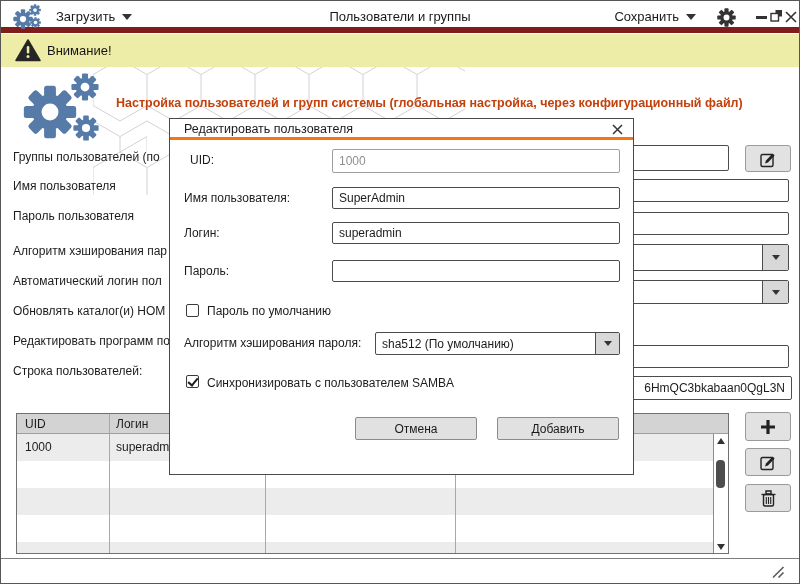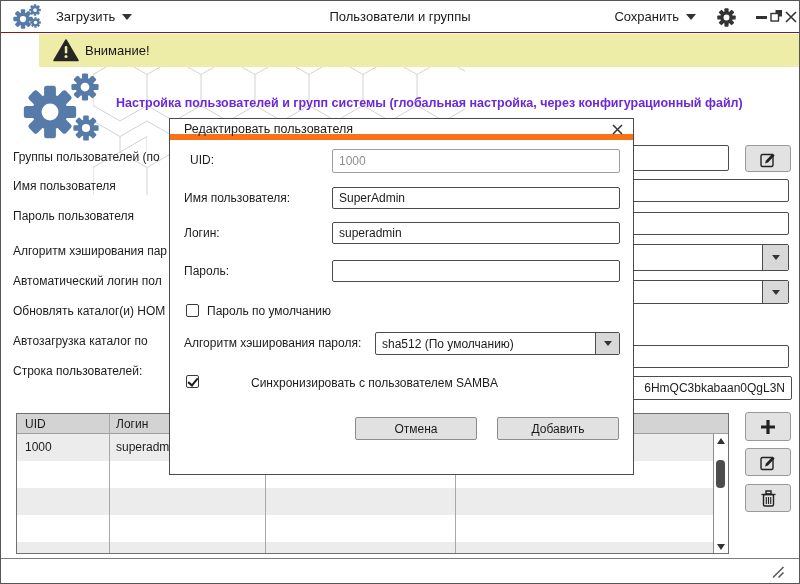--- a/index.html
+++ b/index.html
@@ -2,38 +2,38 @@
 <html><head>
 <meta charset="utf-8">
 <style>
   * { margin:0; padding:0; box-sizing:border-box; }
   html,body { width:800px; height:584px; font-family:"Liberation Sans", sans-serif; background:#fff; }
   #app { position:absolute; left:0; top:0; width:800px; height:584px; background:#fff;
          border:1px solid #565656; overflow:hidden; }
 
   
   .topbar { position:absolute; left:0; top:0; right:0; height:32px; background:#fff;
-            border-bottom:1px solid #7f1d1d; z-index:10; }
+            border-bottom:6px solid #7f1d1d; z-index:10; }
   .tb-text { font-size:13px; color:#1a1a1a; }
   .menu-btn { position:absolute; top:0; height:31px; display:flex; align-items:center; gap:7px; cursor:default; }
   .tri-down { width:0; height:0; border-left:5px solid transparent; border-right:5px solid transparent;
               border-top:6px solid #333; }
   .tri-down.sm { border-left-width:4px; border-right-width:4px; border-top-width:5px; }
   .win-title { position:absolute; left:250px; right:250px; top:0; height:31px; line-height:31px;
                text-align:center; font-size:13px; color:#1a1a1a; }
   .winctl { position:absolute; top:9px; width:14px; height:14px; display:flex; align-items:center; justify-content:center; }
 
   
-  .warnbar { position:absolute; left:0; top:33px; right:0; height:33px; background:#eeeda8; z-index:5;margin-left:38px; }
+  .warnbar { position:absolute; left:0; top:33px; right:0; height:33px; background:#eeeda8; z-index:5; }
   .warn-text { position:absolute; left:46px; top:0; height:33px; line-height:33px; font-size:13px; color:#151515; }
 
   
   .hexwrap { position:absolute; left:92px; top:58px; z-index:1; }
   .heading { position:absolute; left:115px; top:95px; width:680px; font-size:12.5px; font-weight:bold;
-             color:#6d28d9; z-index:2; white-space:nowrap; }
+             color:#c2410c; z-index:2; white-space:nowrap; }
   .lbl { position:absolute; left:12px; font-size:12px; color:#1c1c1c; white-space:nowrap; z-index:2; }
   .inp { position:absolute; border:1px solid #4c4c4c; border-radius:2px; background:#fff; font-family:"Liberation Sans",sans-serif;
          font-size:12px; color:#1c1c1c; padding:0 6px; z-index:2; outline:none; }
   .combo { position:absolute; border:1px solid #4c4c4c; border-radius:2px; background:#fff; z-index:2; }
   .combo .val { position:absolute; left:6px; top:0; bottom:0; display:flex; align-items:center; font-size:12px; color:#1c1c1c; }
   .combo .cbtn { position:absolute; right:0; top:0; bottom:0; width:26px; background:#d8d8d8;
                  border-left:1px solid #4c4c4c; display:flex; align-items:center; justify-content:center; }
   .abtn { position:absolute; width:46px; background:#e2e2e2; border:1px solid #9a9a9a; border-radius:3px;
           display:flex; align-items:center; justify-content:center; z-index:2; }
 
@@ -51,21 +51,21 @@
   .tri-dn-s { width:0; height:0; border-left:4px solid transparent; border-right:4px solid transparent; border-top:6px solid #333; }
   .sthumb { position:absolute; left:2px; top:26px; width:9px; height:28px; background:#4d4d4d; border-radius:4px; }
   .sbtn { position:absolute; left:0; right:0; height:13px; display:flex; align-items:center; justify-content:center; }
 
   
   .statusbar { position:absolute; left:0; right:0; top:557px; bottom:0; background:#fff; border-top:1px solid #7d7d7d; z-index:4; }
 
   
   .dialog { position:absolute; left:168px; top:117px; width:465px; height:357px; background:#fff;
             border:1px solid #4a4a4a; z-index:60; }
-  .dlg-titlebar { position:absolute; left:0; top:0; right:0; height:21px; border-bottom:6px solid #f97316; }
+  .dlg-titlebar { position:absolute; left:0; top:0; right:0; height:21px; border-bottom:3px solid #f97316; }
   .dlg-title { position:absolute; left:14px; top:0; height:21px; line-height:21px; font-size:12.5px; color:#1a1a1a; }
   .dlg-close { position:absolute; right:8px; top:3px; width:15px; height:15px; display:flex; align-items:center; justify-content:center; }
   .dlbl { position:absolute; left:14px; font-size:12px; color:#1c1c1c; white-space:nowrap; }
   .dinp { position:absolute; left:162px; width:288px; height:22px; border:1px solid #4c4c4c; border-radius:2px;
           font-family:"Liberation Sans",sans-serif; font-size:12px; color:#1c1c1c; padding:0 6px; background:#fff; outline:none; }
   .dinp.dim { border-color:#9f9f9f; color:#8f8f8f; }
   .cb { position:absolute; width:13px; height:13px; border:1.5px solid #3a3a3a; border-radius:2px; background:#fff; }
   .cb.checked::after { content:""; position:absolute; left:1px; top:1.5px; width:8px; height:4px;
                        border-left:2px solid #1f1f1f; border-bottom:2px solid #1f1f1f; transform:rotate(-50deg); }
   .pbtn { position:absolute; width:122px; height:23px; background:#e1e1e1; border:1px solid #8c8c8c; border-radius:2px;
@@ -164,21 +164,21 @@
     </svg>
   </span>
   <div class="heading">Настройка пользователей и групп системы (глобальная настройка, через конфигурационный файл)</div>
 
   <div class="lbl" style="top:149px;">Группы пользователей (по</div>
   <div class="lbl" style="top:178px;">Имя пользователя</div>
   <div class="lbl" style="top:208px;">Пароль пользователя</div>
   <div class="lbl" style="top:243px;">Алгоритм хэширования пар</div>
   <div class="lbl" style="top:273px;">Автоматический логин пол</div>
   <div class="lbl" style="top:303px;">Обновлять каталог(и) HOM</div>
-  <div class="lbl" style="top:333px;">Автозагрузка каталог по</div>
+  <div class="lbl" style="top:333px;">Редактировать программ по</div>
   <div class="lbl" style="top:363px;">Строка пользователей:</div>
 
   <input class="inp" style="left: 200px; top: 144px; width: 528px; height: 26px;">
   <div class="abtn" style="left:744px;top:144px;height:27px;">
     <svg width="18" height="18" viewBox="0 0 18 18">
       <rect x="2" y="4.5" width="12" height="12" rx="1.5" fill="none" stroke="#222" stroke-width="1.4"></rect>
       <path d="M6 13.5 L7 10.5 L13.6 3.6 L15.6 5.6 L9 12.5 Z" fill="#222"></path>
     </svg>
   </div>
   <input class="inp" style="left: 200px; top: 178px; width: 588px; height: 23px;">
@@ -283,19 +283,19 @@
 
     <div class="dlbl" style="top:217px;">Алгоритм хэширования пароля:</div>
     <div class="combo" style="left:205px;top:213px;width:245px;height:23px;">
       <span class="val">sha512 (По умолчанию)</span>
       <span class="cbtn" style="width:24px;">
           <span class="tri-down sm"></span>
         </span>
     </div>
 
     <span class="cb checked" style="left:16px;top:256px;"></span>
-    <div class="dlbl" style="left:37px;top:257px;margin-left:44px;">Синхронизировать с пользователем SAMBA</div>
+    <div class="dlbl" style="left:37px;top:257px;">Синхронизировать с пользователем SAMBA</div>
 
     <div class="pbtn" style="left:185px;top:298px;">Отмена</div>
     <div class="pbtn" style="left:327px;top:298px;text-align:right;">Добавить</div>
   </div>
 
 </div>
 
 </body></html>

